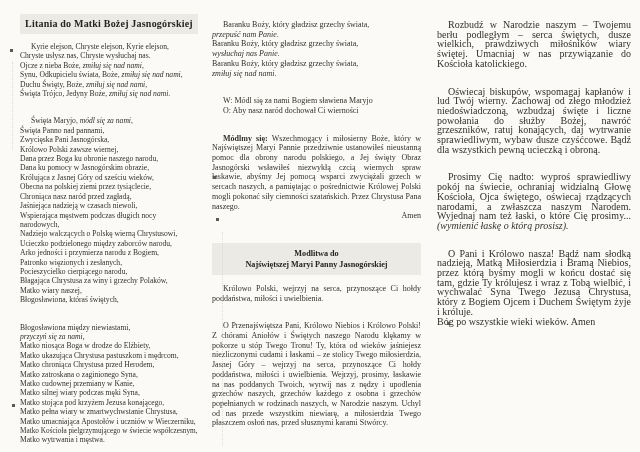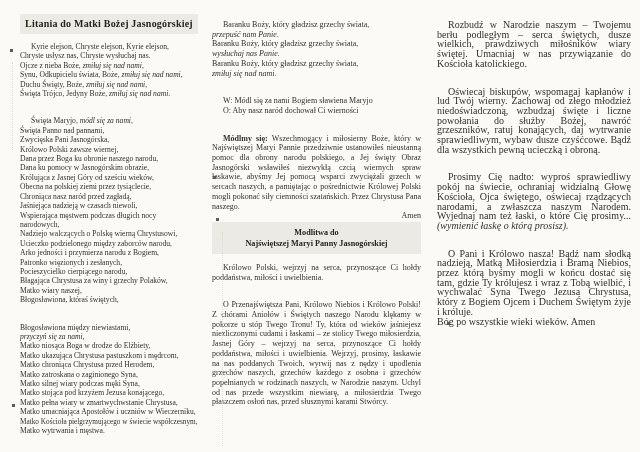--- a/index.html
+++ b/index.html
@@ -7,21 +7,21 @@
        font-family:"Liberation Serif","DejaVu Serif",serif;}
   .page{position:relative;width:640px;height:452px;background:#fbfaf7;color:#33302a;}
   .col{position:absolute;top:14px;}
   #col1{left:20px;width:178px;font-size:7.6px;line-height:9.4px;}
   #col2{left:212px;width:209px;font-size:8px;line-height:9.7px;}
   #col3{left:437px;width:194px;font-size:10px;line-height:9.7px;}
   #col2 .body-wrap,#col3 .body-wrap{padding-top:6px;}
   .hbox{background:#eceae5;text-align:center;font-weight:bold;color:#26241f;
         padding:5px 2px;}
   .h1{font-size:10px;line-height:10px;margin-bottom:8px;letter-spacing:.2px;}
-  .h2{font-size:8.2px;line-height:11px;margin:1px 0 9px 0;}
+  .h2{font-size:8.2px;line-height:11px;margin:22px 0 9px 0;}
   .para{margin-top:18px;}
   .para:first-child,.para.tight{margin-top:0;}
   .tline{white-space:nowrap;}
   .tline.ind{padding-left:11px;}
   .tline.ar{text-align:right;}
   .flow{text-align:justify;}
   .flow.pind{text-indent:11px;}
   .it{font-style:italic;}
   .bd{font-weight:bold;}
   .mark{position:absolute;width:3px;height:3px;background:#5c5952;}
@@ -65,20 +65,21 @@
           <div class="tline"><span>Matko wiary naszej,</span></div>
           <div class="tline"><span>Błogosławiona, któraś świętych,</span></div>
         </div>
         <div class="para">
           <div class="tline"><span>Błogosławiona między niewiastami,</span></div>
           <div class="tline"><span class="it">przyczyń się za nami,</span></div>
           <div class="tline"><span>Matko niosąca Boga w drodze do Elżbiety,</span></div>
           <div class="tline"><span>Matko ukazująca Chrystusa pastuszkom i mędrcom,</span></div>
           <div class="tline"><span>Matko chroniąca Chrystusa przed Herodem,</span></div>
           <div class="tline"><span>Matko zatroskana o zaginionego Syna,</span></div>
+          <div class="tline"><span>Matko cudownej przemiany w Kanie,</span></div>
           <div class="tline"><span>Matko silnej wiary podczas męki Syna,</span></div>
           <div class="tline"><span>Matko stojąca pod krzyżem Jezusa konającego,</span></div>
           <div class="tline"><span>Matko pełna wiary w zmartwychwstanie Chrystusa,</span></div>
           <div class="tline"><span>Matko umacniająca Apostołów i uczniów w Wieczerniku,</span></div>
           <div class="tline" style="transform-origin: left center; transform: scaleX(0.956989);"><span>Matko Kościoła pielgrzymującego w świecie współczesnym,</span></div>
           <div class="tline"><span>Matko wytrwania i męstwa.</span></div>
         </div>
       </div>
   </div>
 

